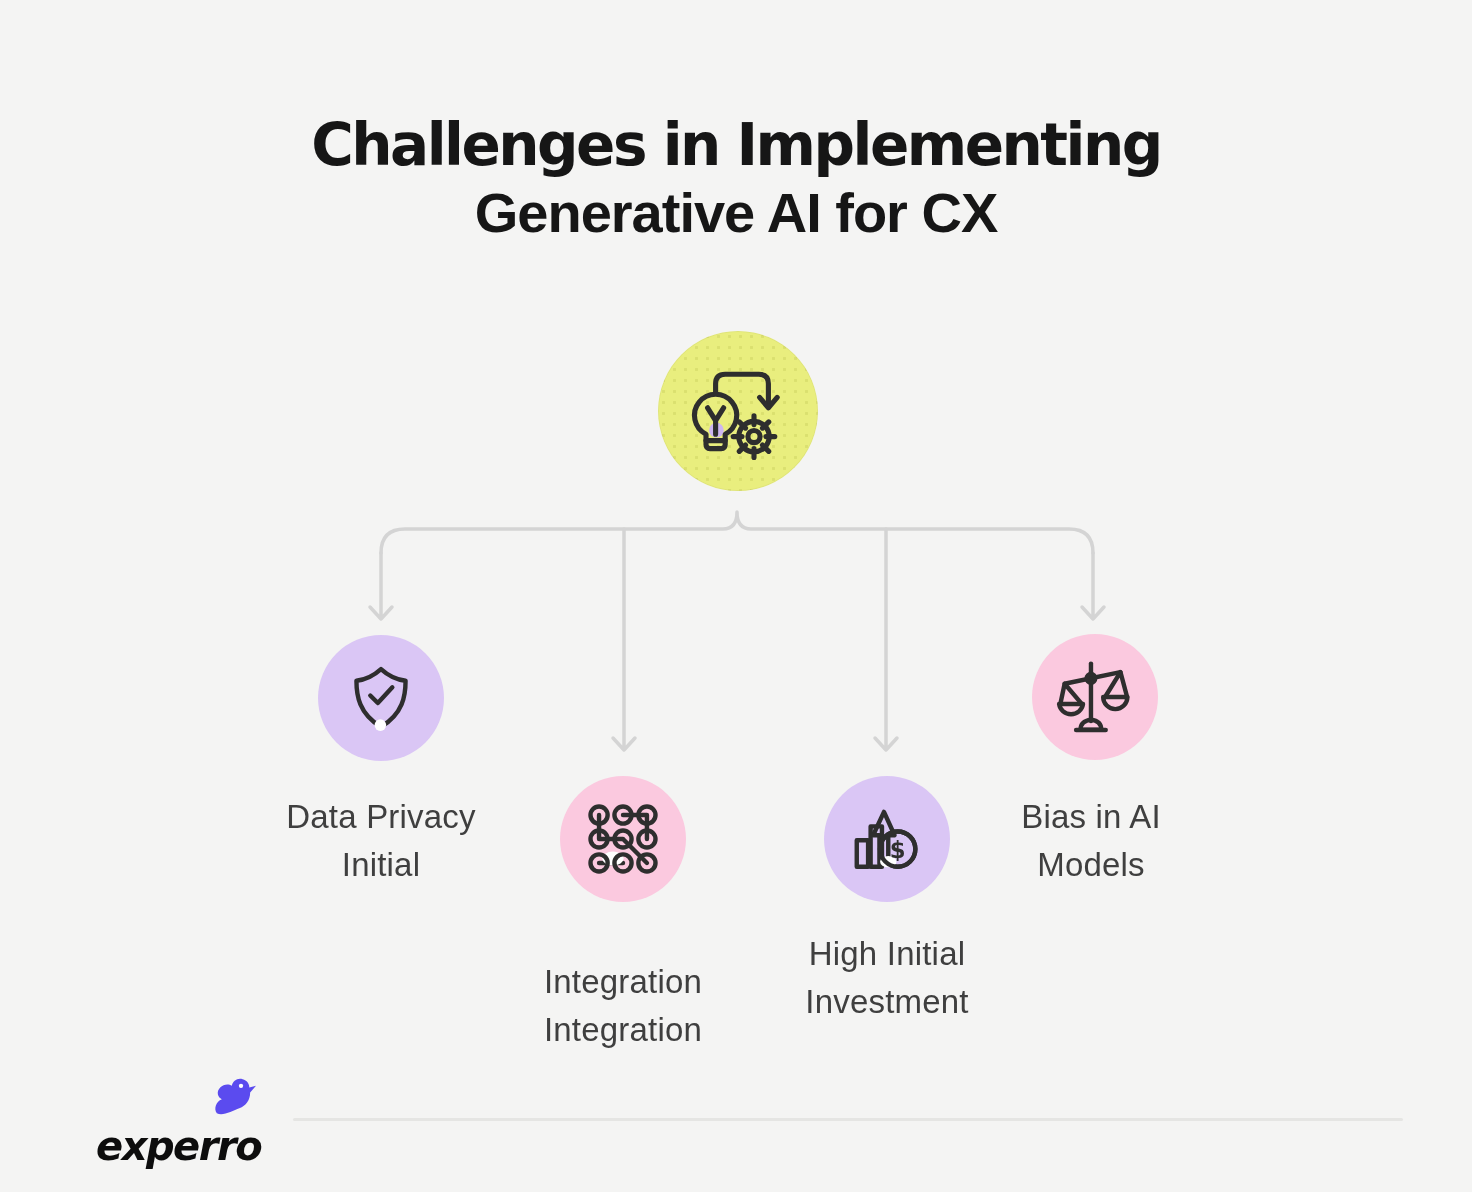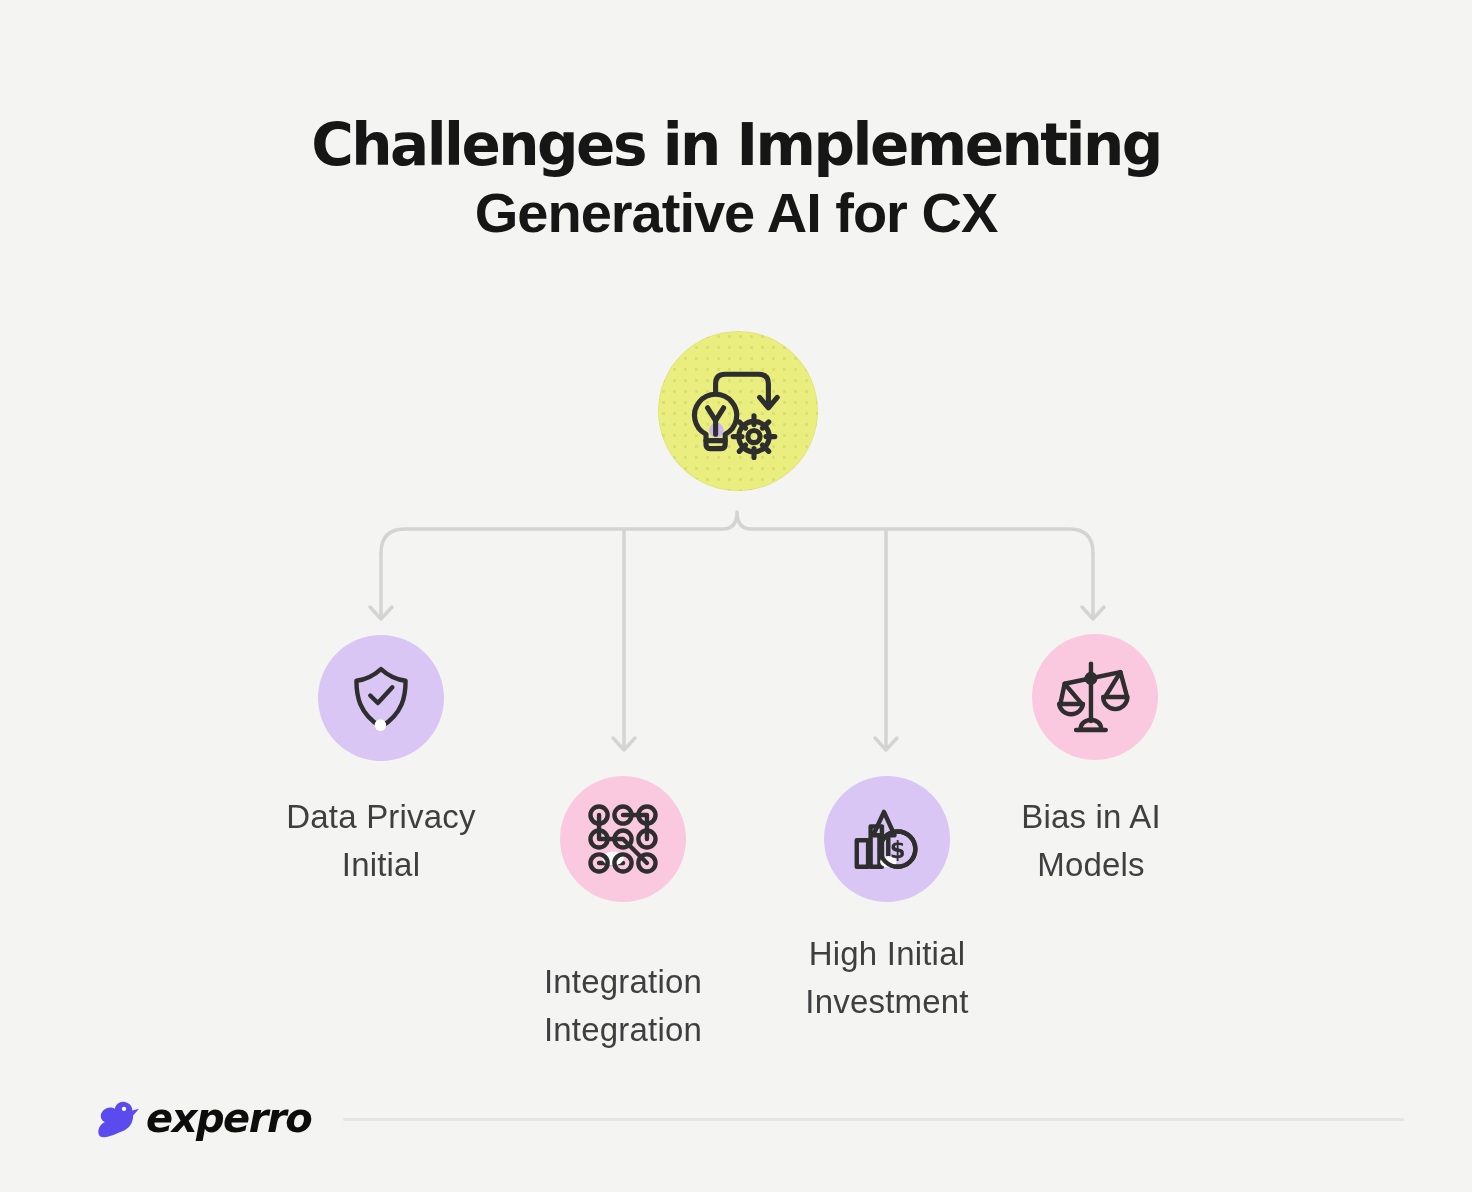--- a/index.html
+++ b/index.html
@@ -57,21 +57,21 @@
     position:absolute;width:320px;text-align:center;
     font-size:33px;line-height:48px;font-weight:400;
     color:var(--color-label-text);
     letter-spacing:0.2px;
   }
   .l-privacy{left:221px;top:793px;text-align:center;}
   .l-integration{left:463px;top:930px;margin-top:28px;}
   .l-investment{left:727px;top:930px;}
   .l-bias{left:931px;top:793px;}
   .footer{position:absolute;left:94px;top:1088px;width:1310px;height:60px;display:flex;align-items:center;}
-  .brand{display:flex;align-items:center;}
+  .brand{display:flex;align-items:flex-end;flex-direction:column;}
   .brand-text{
     font-family:"DejaVu Sans",sans-serif;
     font-style:italic;font-weight:700;font-size:40px;letter-spacing:-1.5px;
     color:#0d0d0d;margin-left:2px;
   }
   .divider{
     flex:1;height:3px;background:var(--color-divider);
     margin-left:32px;margin-right:0;border-radius:2px;
     align-self:center;margin-top:2px;max-width:1110px;
   }

